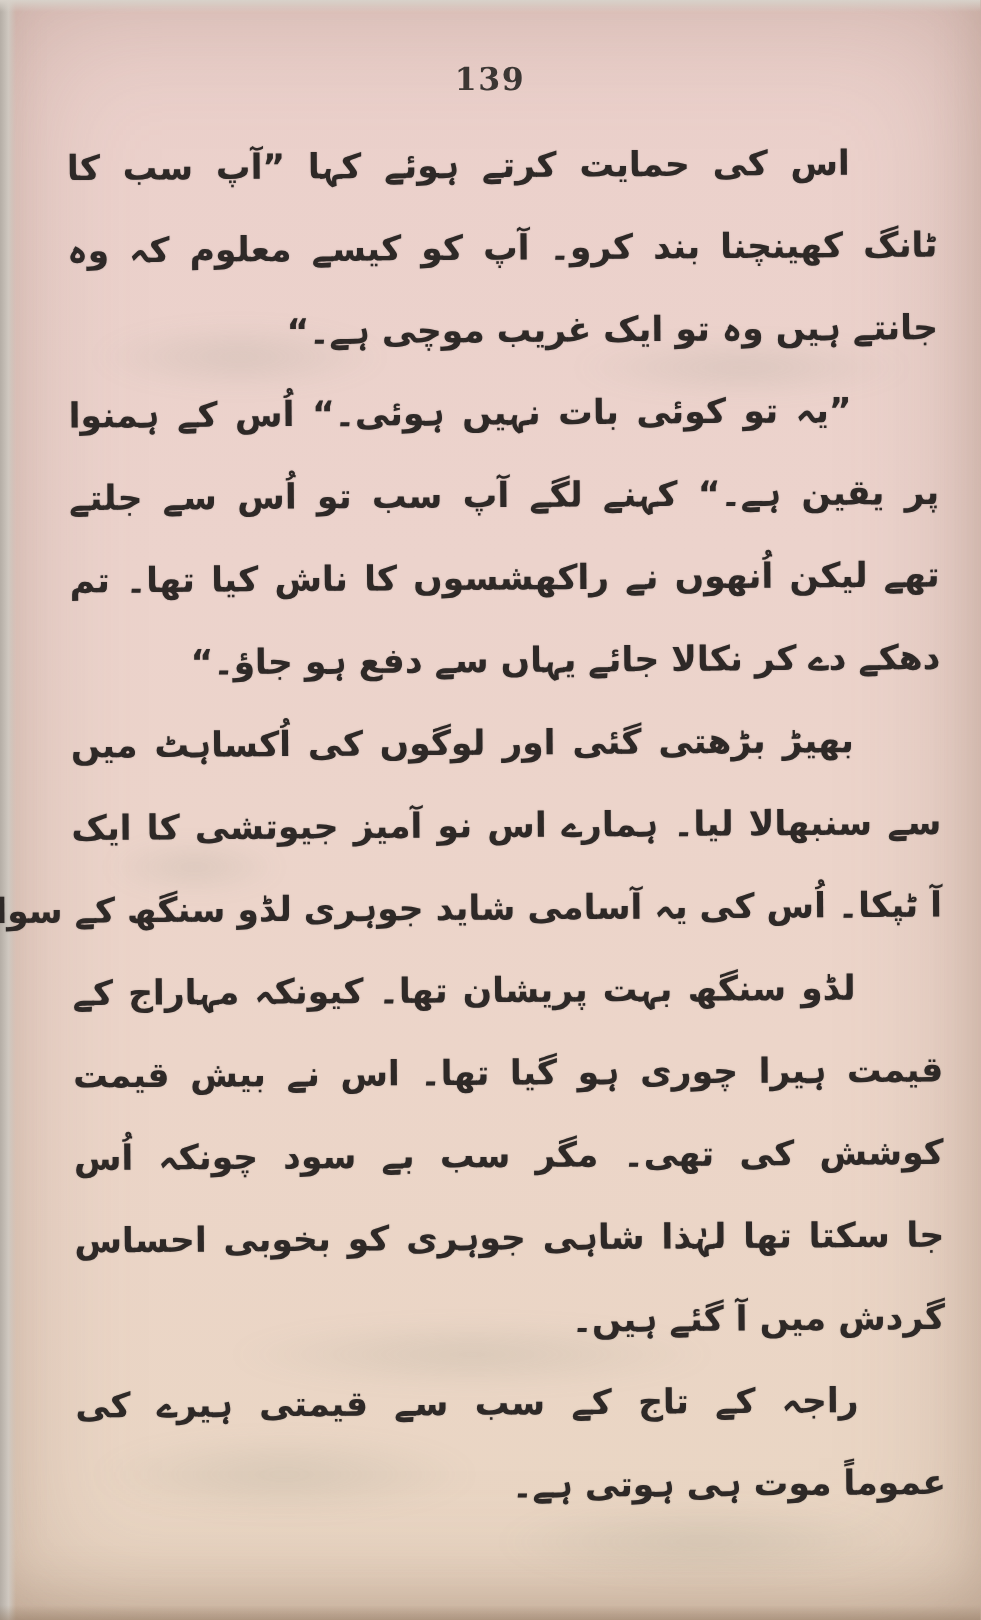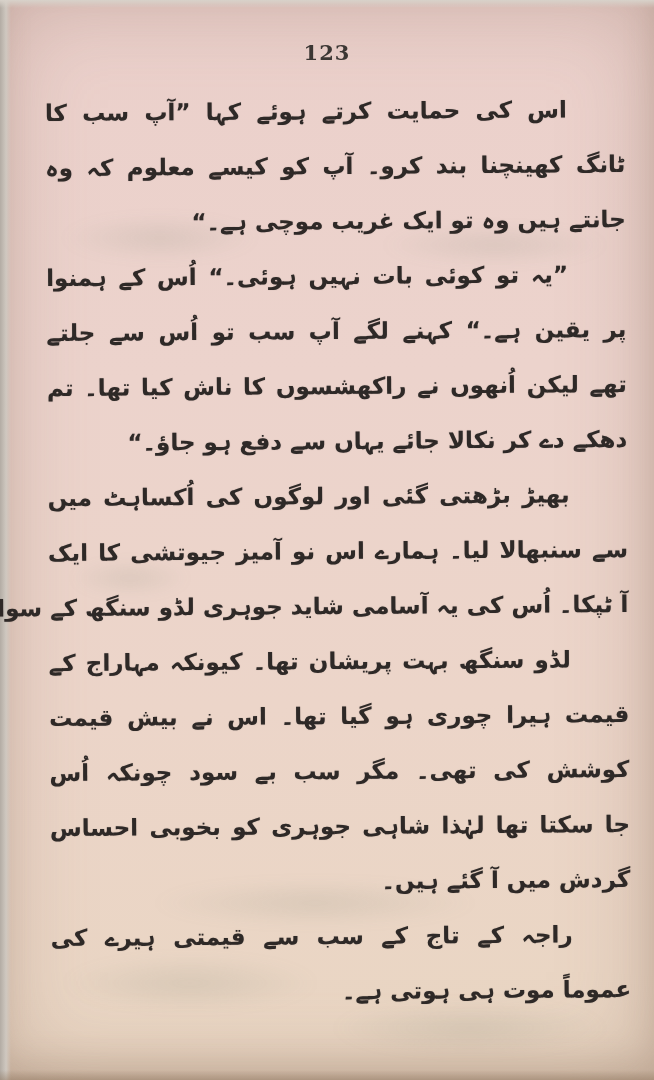--- a/index.html
+++ b/index.html
@@ -80,21 +80,21 @@
   <div class="edge-top"></div>
   <div class="edge-bottom"></div>
 
   <div class="smudge s1"></div>
   <div class="smudge s2"></div>
   <div class="smudge s3"></div>
   <div class="smudge s4"></div>
   <div class="smudge s5"></div>
   <div class="smudge s6"></div>
 
-  <div class="page-number">123</div>
+  <div class="page-number">139</div>
 
   <div class="text-block" id="text-block">
       <div class="paragraph">
         <div class="line justified indent">اس کی حمایت کرتے ہوئے کہا ”آپ سب کا دماغ چل گیا ہے۔ اس کی</div>
         <div class="line justified">ٹانگ کھینچنا بند کرو۔ آپ کو کیسے معلوم کہ وہ جیوتش ودیا کا ماہر ہے۔ ہم اسے بخوبی</div>
         <div class="line short">جانتے ہیں وہ تو ایک غریب موچی ہے۔“</div>
       </div>
       <div class="paragraph">
         <div class="line justified indent">”یہ تو کوئی بات نہیں ہوئی۔“ اُس کے ہمنوا بولے۔ اُنھیں خوابوں کی تعبیر</div>
         <div class="line justified">پر یقین ہے۔“ کہنے لگے آپ سب تو اُس سے جلتے ہیں۔ بھگوان کرشن بھی تو گوالے</div>

